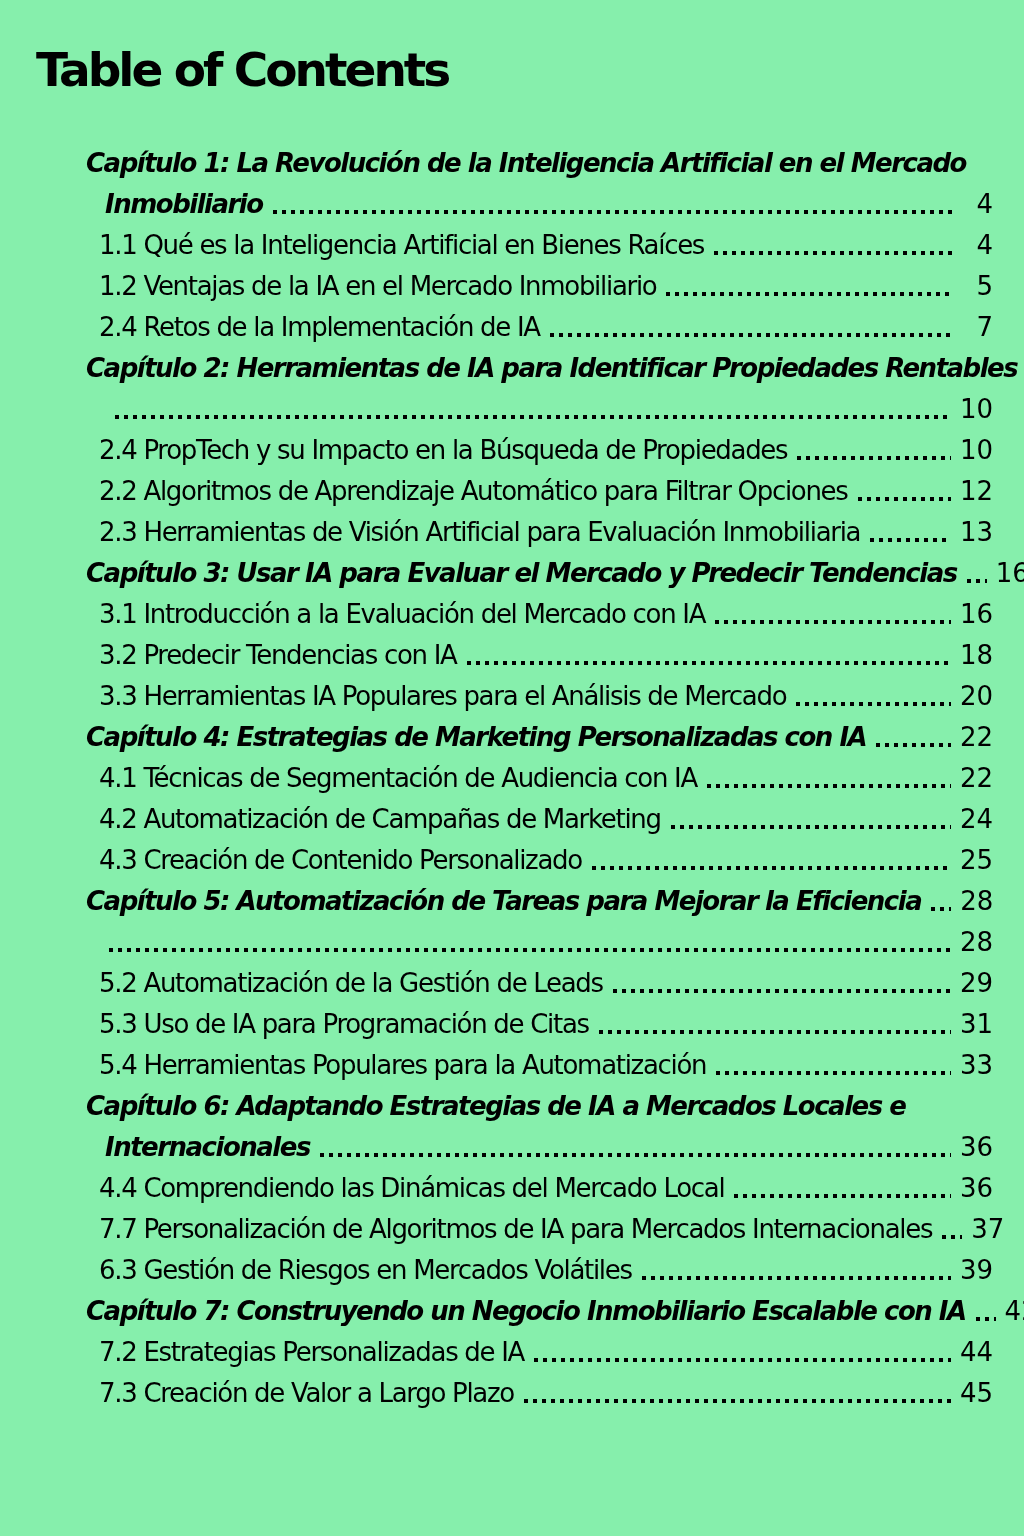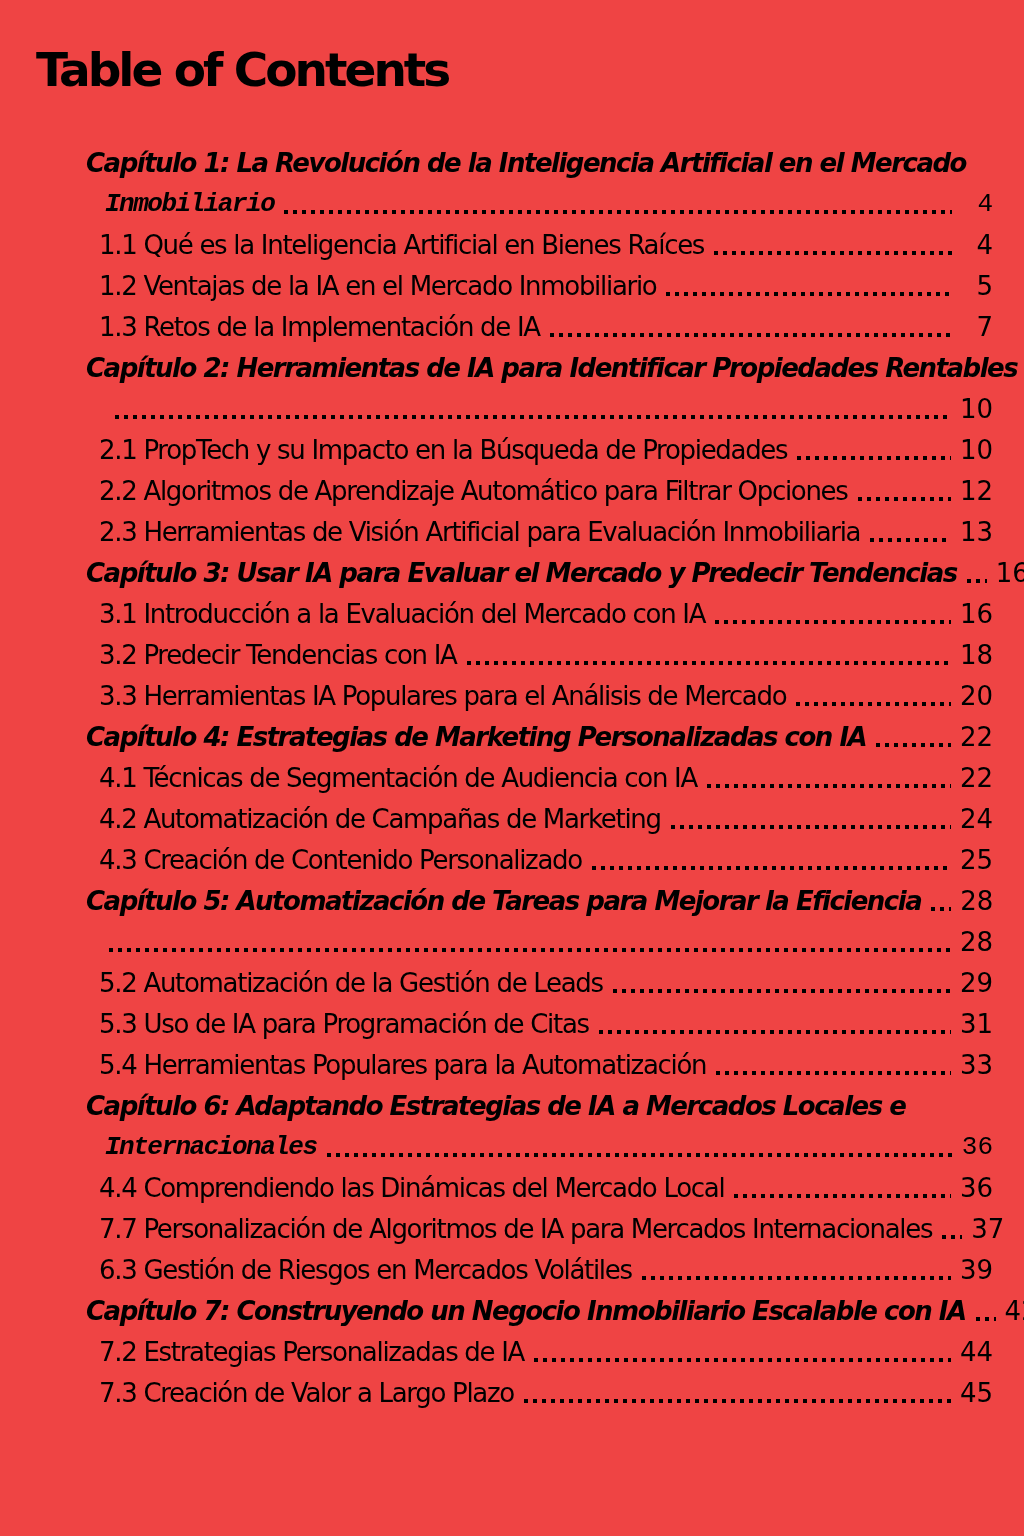--- a/index.html
+++ b/index.html
@@ -11,21 +11,21 @@
     width: 1024px;
     height: 1536px;
     position: relative;
     font-family: "DejaVu Sans", "Liberation Sans", sans-serif;
     color: #000000;
     overflow: hidden;
   }
   .page {
     position: absolute;
     inset: 0;
-    background: #ef4444;
+    background: #86efac;
     padding-left: 12px;
   }
   .page-title {
     position: absolute;
     left: 36px;
     top: 42px;
     font-size: 47px;
     font-weight: bold;
     letter-spacing: -3px;
     white-space: nowrap;
@@ -49,21 +49,21 @@
   .row .label {
     white-space: nowrap;
   }
   .row.k-chapter .label,
   .row.k-chapter-cont .label {
     font-weight: bold;
     font-style: italic;
     letter-spacing: -1.5px;
   }
   .row.k-sub { margin-left: 13px; justify-content: space-between; }
-  .row.k-chapter-cont { margin-left: 19px; font-family: Liberation Mono, monospace; }
+  .row.k-chapter-cont { margin-left: 19px; }
   .row.k-dots-cont { margin-left: 19px; }
   .leader {
     flex: 1;
     height: 4px;
     align-self: flex-end;
     margin: 0 9px 3px 10px;
     background-image: repeating-linear-gradient(to right, #000000 0 4px, transparent 4px 9px);
     min-width: 20px;
   }
   .pagenum {
@@ -95,35 +95,35 @@
     <span class="label">1.1 Qué es la Inteligencia Artificial en Bienes Raíces</span>
     <span class="leader"></span>
     <span class="pagenum">4</span>
   </div>
       <div class="row k-sub">
     <span class="label">1.2 Ventajas de la IA en el Mercado Inmobiliario</span>
     <span class="leader"></span>
     <span class="pagenum">5</span>
   </div>
       <div class="row k-sub">
-    <span class="label">1.3 Retos de la Implementación de IA</span>
+    <span class="label">2.4 Retos de la Implementación de IA</span>
     <span class="leader"></span>
     <span class="pagenum">7</span>
   </div>
       <div class="row k-chapter">
     <span class="label">Capítulo 2: Herramientas de IA para Identificar Propiedades Rentables</span>
 
   </div>
       <div class="row k-dots-cont">
 
     <span class="leader"></span>
     <span class="pagenum">10</span>
   </div>
       <div class="row k-sub">
-    <span class="label">2.1 PropTech y su Impacto en la Búsqueda de Propiedades</span>
+    <span class="label">2.4 PropTech y su Impacto en la Búsqueda de Propiedades</span>
     <span class="leader"></span>
     <span class="pagenum">10</span>
   </div>
       <div class="row k-sub">
     <span class="label">2.2 Algoritmos de Aprendizaje Automático para Filtrar Opciones</span>
     <span class="leader"></span>
     <span class="pagenum">12</span>
   </div>
       <div class="row k-sub">
     <span class="label">2.3 Herramientas de Visión Artificial para Evaluación Inmobiliaria</span>

